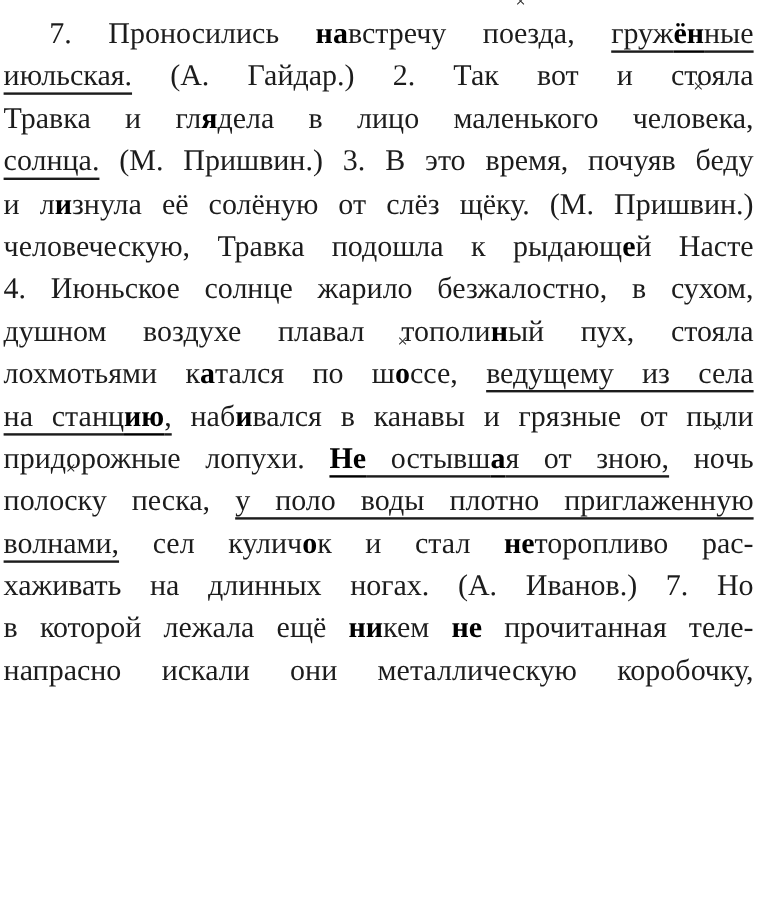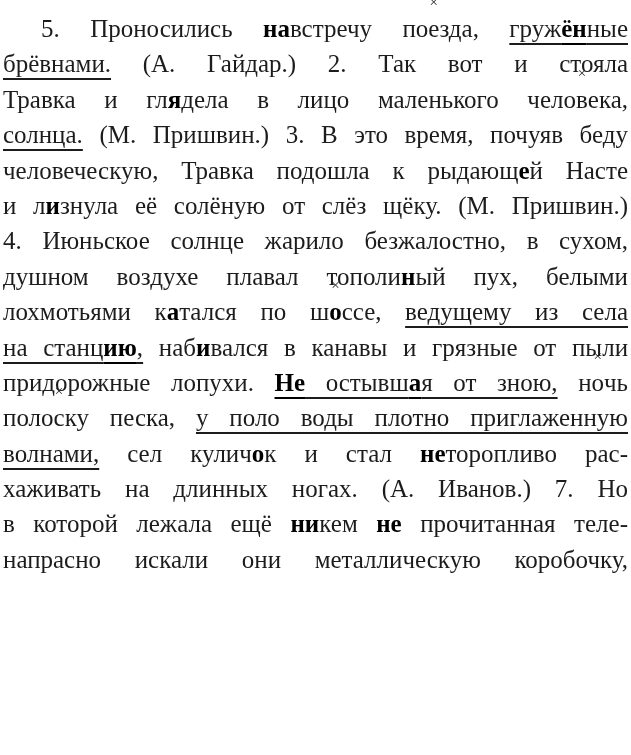--- a/index.html
+++ b/index.html
@@ -46,28 +46,28 @@
     line-height: 1;
     color: #1c1c1c;
     text-decoration: none;
   }
 </style>
 </head>
 <body>
 
 <div class="page">
   <div>
-      <div class="line indent"><span class="seg">5. Проносились </span><span class="seg bold">на</span><span class="seg">встречу по</span><span class="seg xhost"><span>е</span><span class="xmark">×</span></span><span class="seg">зда, </span><span class="seg wavy">груж</span><span class="seg bold wavy">ён</span><span class="seg wavy">ные</span></div>
-      <div class="line"><span class="seg wavy">брёвнами.</span><span class="seg"> (А. Гайдар.) 2. Так вот и стояла</span></div>
+      <div class="line indent"><span class="seg">7. Проносились </span><span class="seg bold">на</span><span class="seg">встречу по</span><span class="seg xhost"><span>е</span><span class="xmark">×</span></span><span class="seg">зда, </span><span class="seg wavy">груж</span><span class="seg bold wavy">ён</span><span class="seg wavy">ные</span></div>
+      <div class="line"><span class="seg wavy">июльская.</span><span class="seg"> (А. Гайдар.) 2. Так вот и стояла</span></div>
       <div class="line"><span class="seg">Травка и гл</span><span class="seg bold">я</span><span class="seg">дела в лицо маленького чело</span><span class="seg xhost"><span>в</span><span class="xmark">×</span></span><span class="seg">ека,</span></div>
       <div class="line"><span class="seg wavy">солнца.</span><span class="seg"> (М. Пришвин.) 3. В это время, почуяв беду</span></div>
+      <div class="line"><span class="seg">и л</span><span class="seg bold">и</span><span class="seg">знула её солёную от слёз щёку. (М. Пришвин.)</span></div>
       <div class="line"><span class="seg">человеческую, Травка подошла к рыдающ</span><span class="seg bold">е</span><span class="seg">й Насте</span></div>
-      <div class="line"><span class="seg">и л</span><span class="seg bold">и</span><span class="seg">знула её солёную от слёз щёку. (М. Пришвин.)</span></div>
       <div class="line"><span class="seg">4. Июньское солнце жарило безжалостно, в сухом,</span></div>
-      <div class="line"><span class="seg">душном воздухе плавал тополи</span><span class="seg bold">н</span><span class="seg">ый пух, белыми</span></div>
+      <div class="line"><span class="seg">душном воздухе плавал тополи</span><span class="seg bold">н</span><span class="seg">ый пух, стояла</span></div>
       <div class="line"><span class="seg">лохмотьями к</span><span class="seg bold">а</span><span class="seg">тался по ш</span><span class="seg bold xhost"><span>о</span><span class="xmark">×</span></span><span class="seg">ссе, </span><span class="seg wavy">ведущему из села</span></div>
       <div class="line"><span class="seg wavy">на станц</span><span class="seg bold wavy">ию</span><span class="seg wavy">,</span><span class="seg"> наб</span><span class="seg bold">и</span><span class="seg">вался в канавы и грязные от пыли</span></div>
       <div class="line"><span class="seg">придорожные лопухи. </span><span class="seg bold wavy">Не</span><span class="seg wavy"> остывш</span><span class="seg bold wavy">а</span><span class="seg wavy">я от зною,</span><span class="seg"> н</span><span class="seg xhost"><span>о</span><span class="xmark">×</span></span><span class="seg">чь</span></div>
       <div class="line"><span class="seg">поло</span><span class="seg xhost"><span>с</span><span class="xmark">×</span></span><span class="seg">ку песка, </span><span class="seg wavy">у поло воды плотно приглаженную</span></div>
       <div class="line"><span class="seg wavy">волнами,</span><span class="seg"> сел кулич</span><span class="seg bold">о</span><span class="seg">к и стал </span><span class="seg bold">не</span><span class="seg">торопливо рас-</span></div>
       <div class="line"><span class="seg">хаживать на длинных ногах. (А. Иванов.) 7. Но</span></div>
       <div class="line"><span class="seg">в которой лежала ещё </span><span class="seg bold">ни</span><span class="seg">кем </span><span class="seg bold">не</span><span class="seg"> прочитанная теле-</span></div>
       <div class="line"><span class="seg">напрасно искали они металлическую коробочку,</span></div>
     </div>
 </div>

